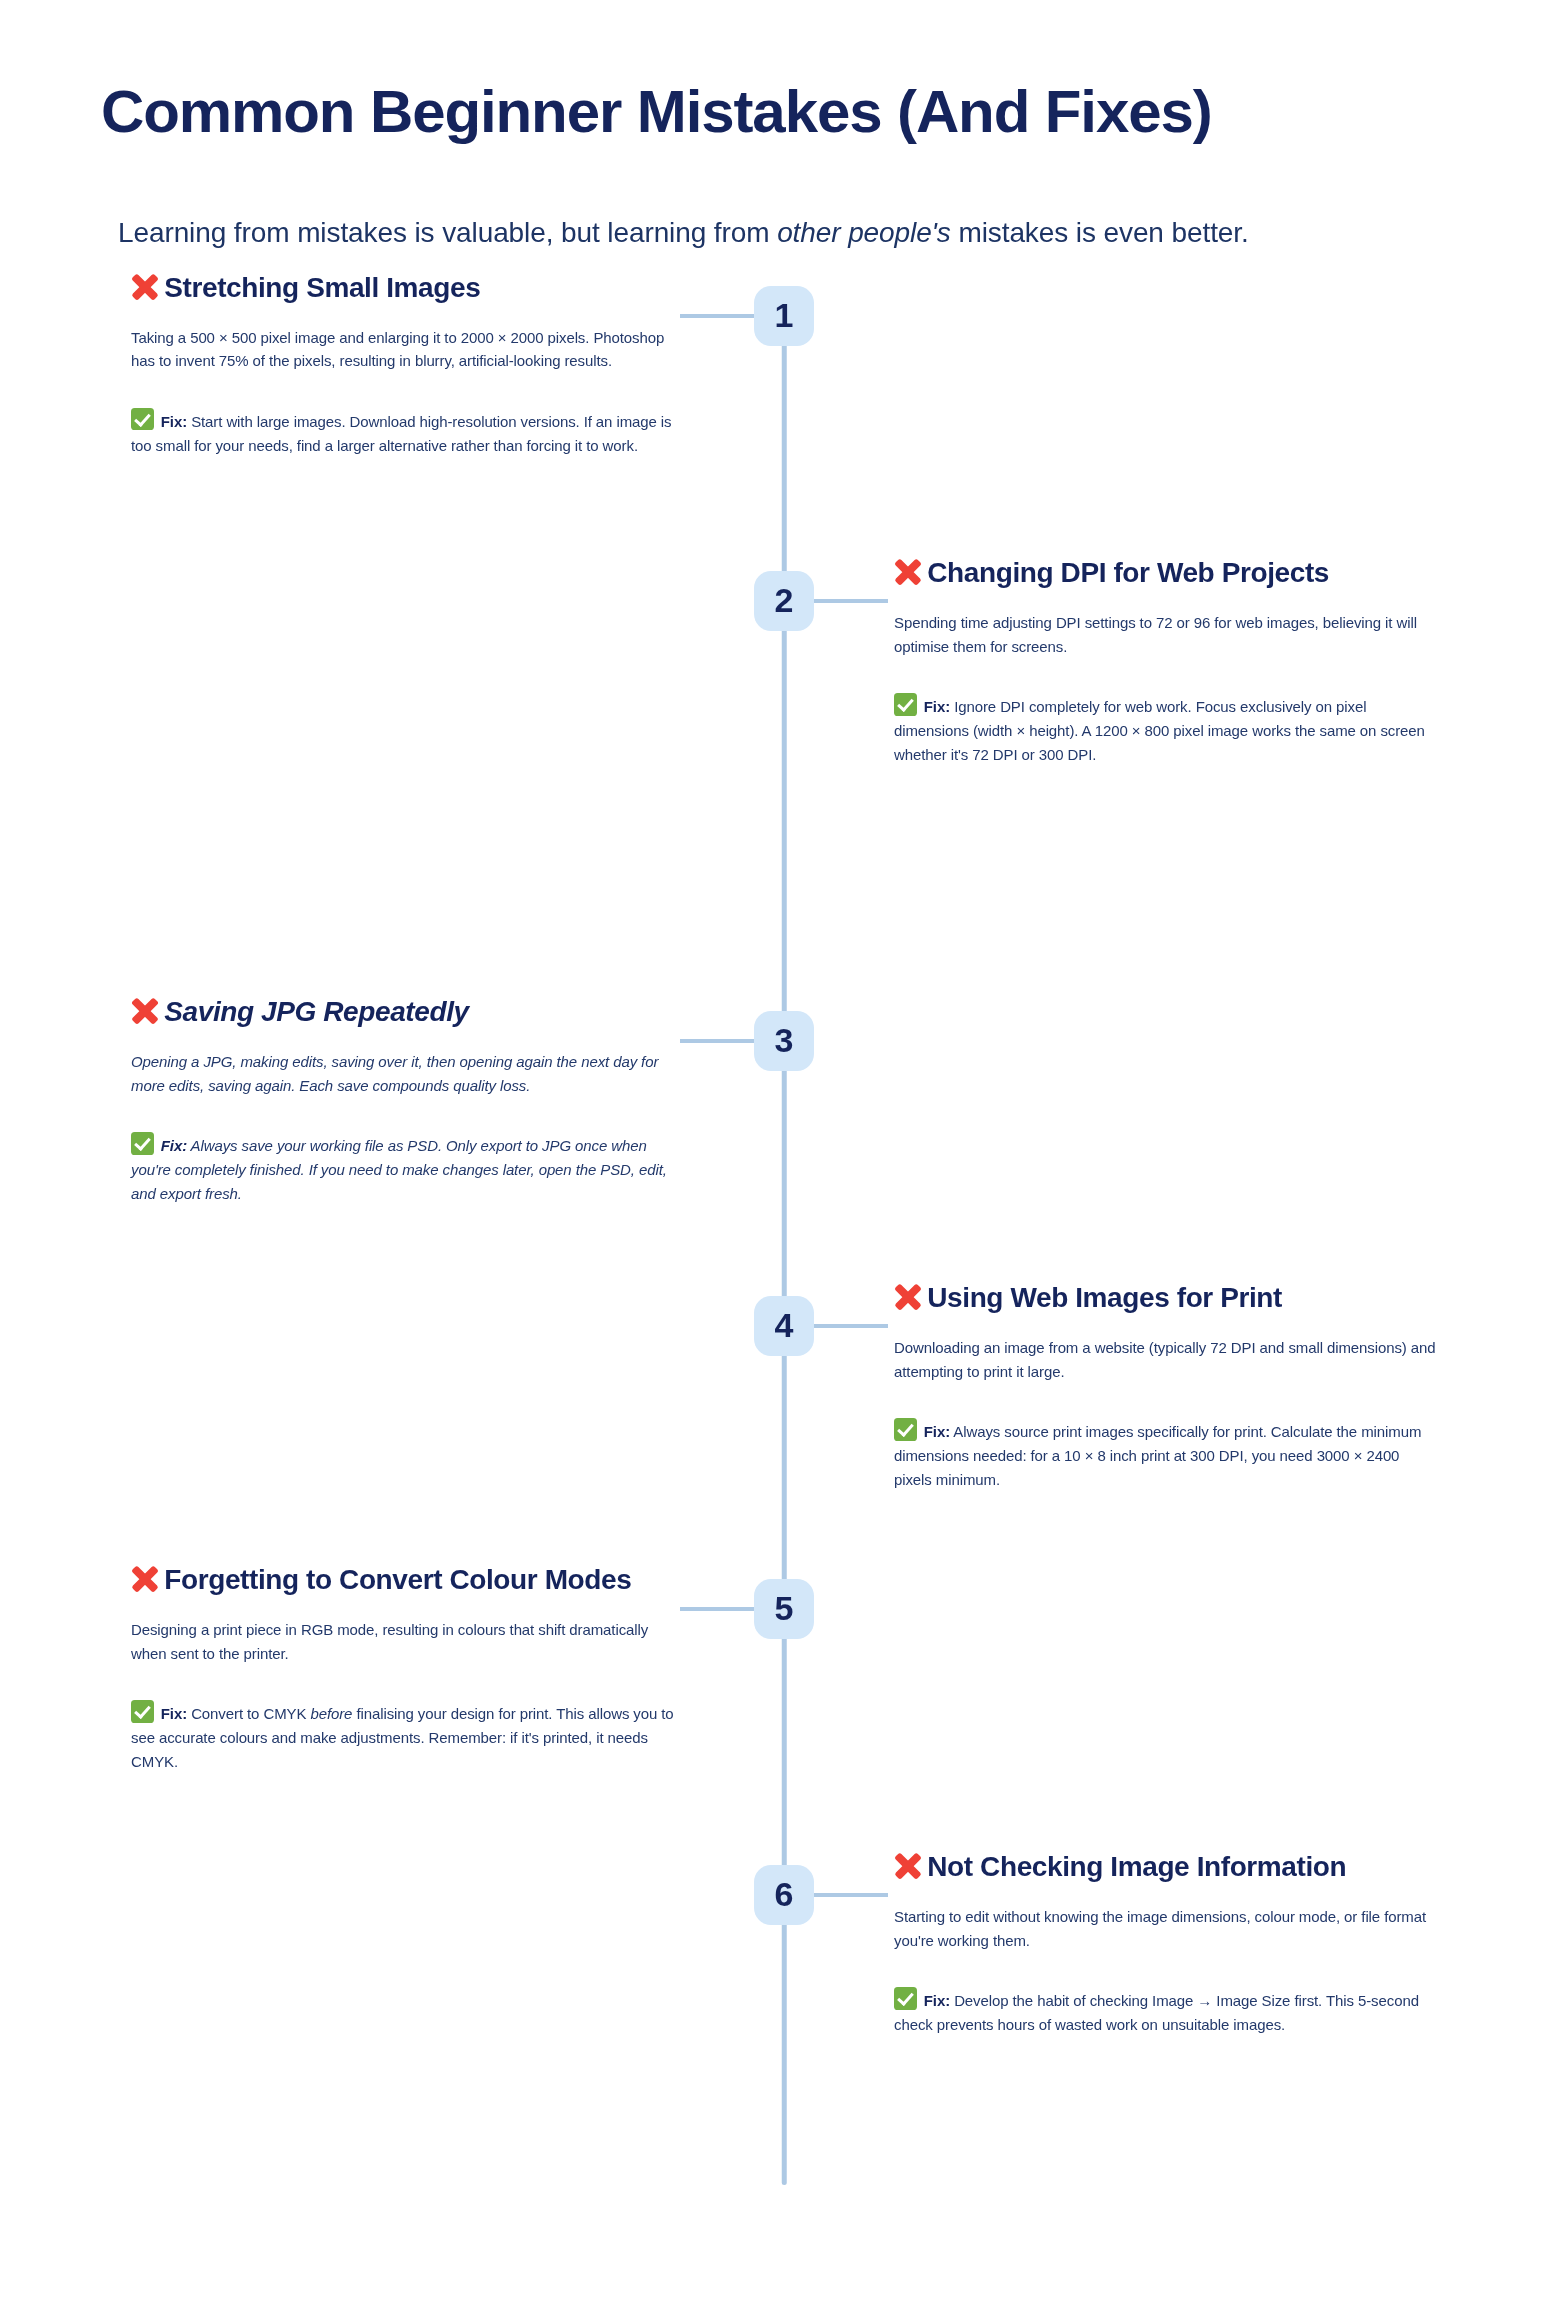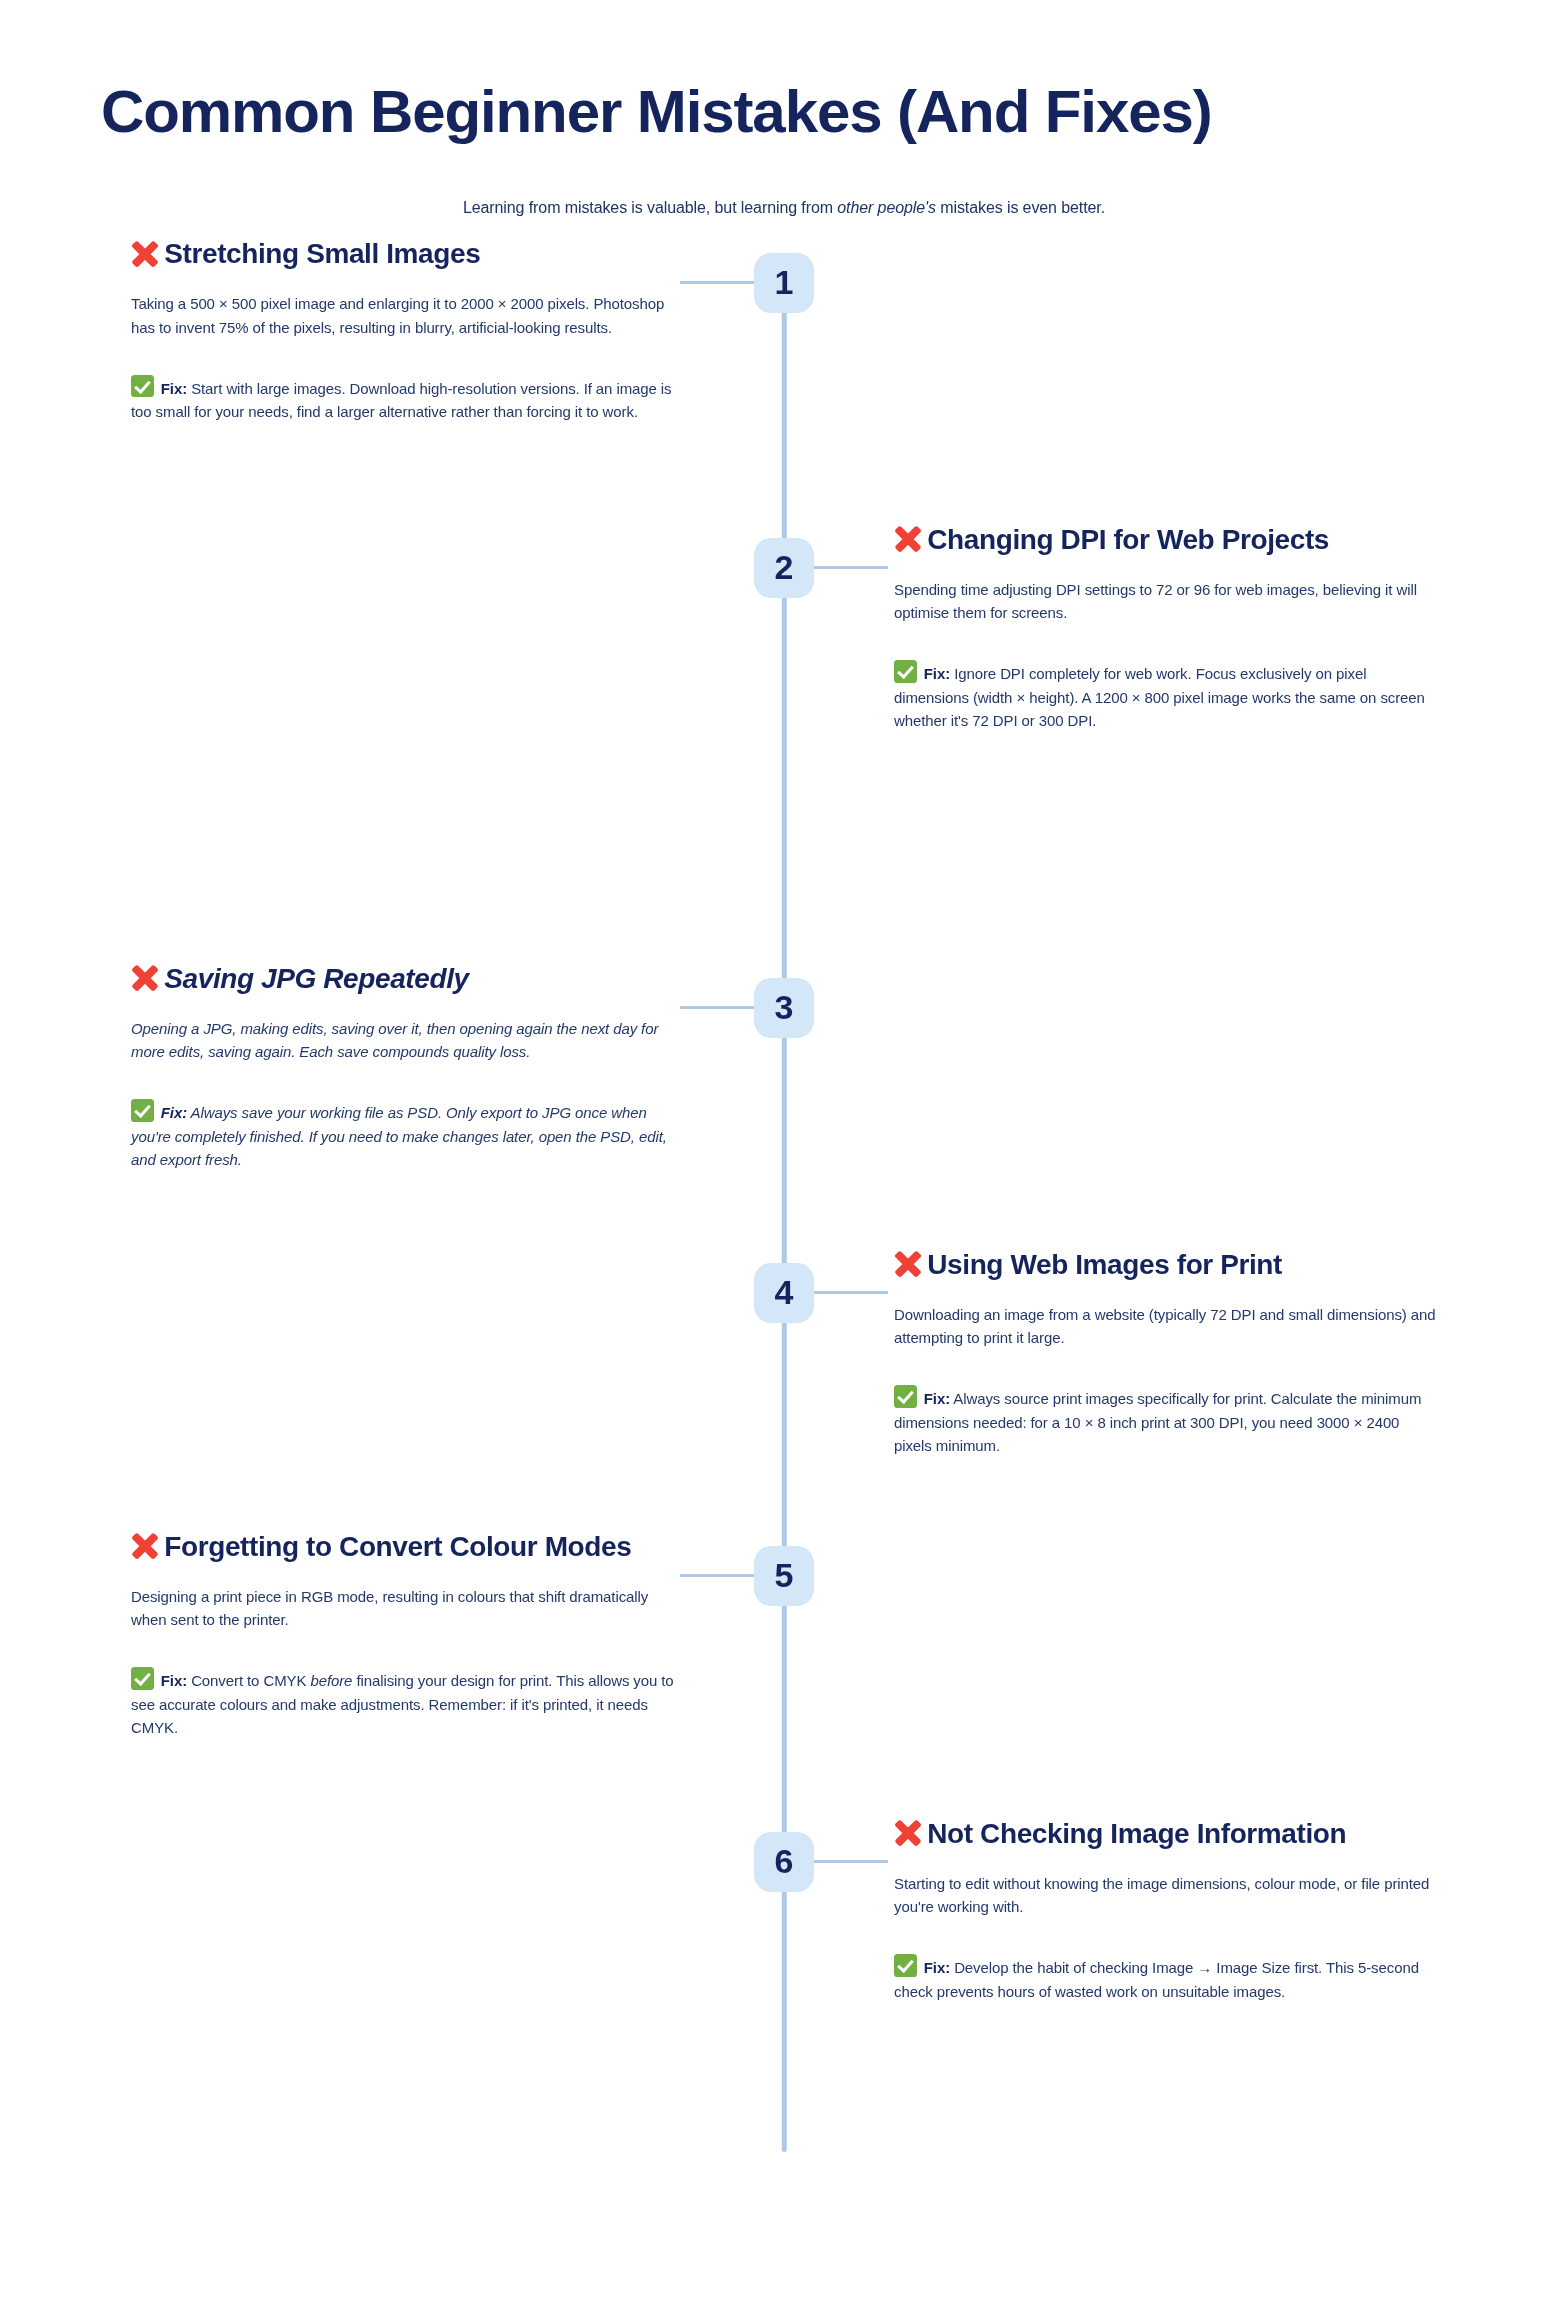--- a/index.html
+++ b/index.html
@@ -29,27 +29,26 @@
     margin: 0;
     padding-top: 78px;
     font-size: 60px;
     line-height: 1.12;
     font-weight: bold;
     letter-spacing: -1.1px;
     color: #15245c;
   }
 
   .subtitle {
-    margin: 0;
+    margin: 17px;
     padding-top: 52px;
-    font-size: 16px;
+    font-size: 28px;
     line-height: 1.35;
     color: #1d3464;
     letter-spacing: -0.1px;
-    text-align: center;
   }
   .subtitle .ital { font-style: italic; }
 
   
   .timeline {
     position: relative;
     margin-top: 34px;
     height: 2017px;
   }
 
@@ -226,19 +225,19 @@
       <p>Designing a print piece in RGB mode, resulting in colours that shift dramatically when sent to the printer.</p>
       <p class="fix"><span class="check-icon"></span><span class="lbl">Fix:</span> <span>Convert to CMYK </span><span class="ital">before</span><span> finalising your design for print. This allows you to see accurate colours and make adjustments. Remember: if it's printed, it needs CMYK.</span></p>
     </div>
 
     <div class="node" style="top:1579px;">
         <span>6</span>
       </div>
     <div class="connector right" style="top:1607px;"></div>
     <div class="entry right" style="top:1563px;">
       <h3><span class="x-icon"></span><span>Not Checking Image Information</span></h3>
-      <p>Starting to edit without knowing the image dimensions, colour mode, or file printed you're working with.</p>
+      <p>Starting to edit without knowing the image dimensions, colour mode, or file format you're working them.</p>
       <p class="fix"><span class="check-icon"></span><span class="lbl">Fix:</span> <span>Develop the habit of checking Image → Image Size first. This 5-second check prevents hours of wasted work on unsuitable images.</span></p>
     </div>
 
   </div>
 </div>
 
 
 </body></html>

